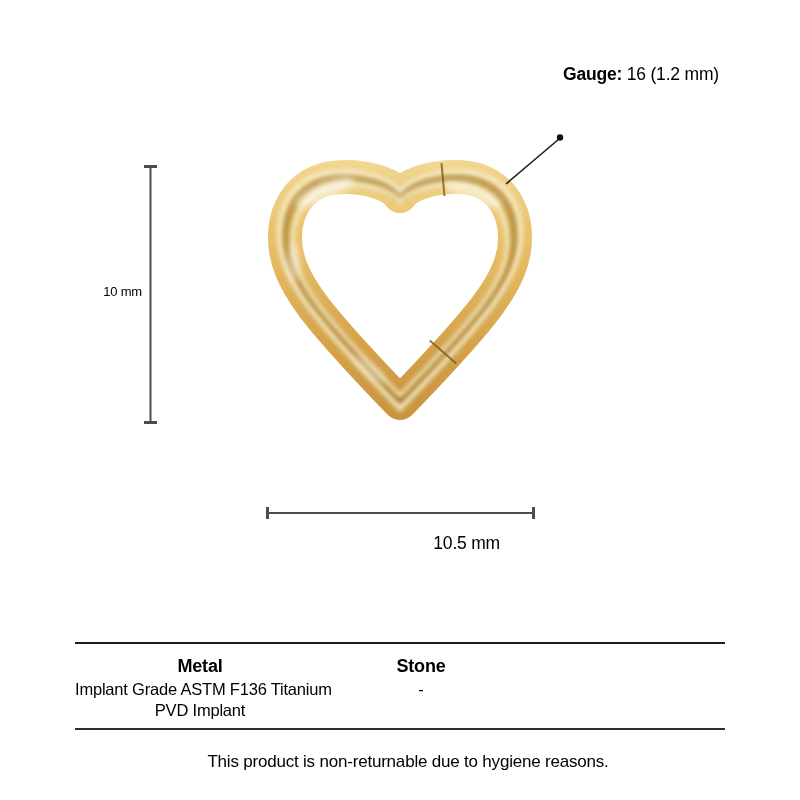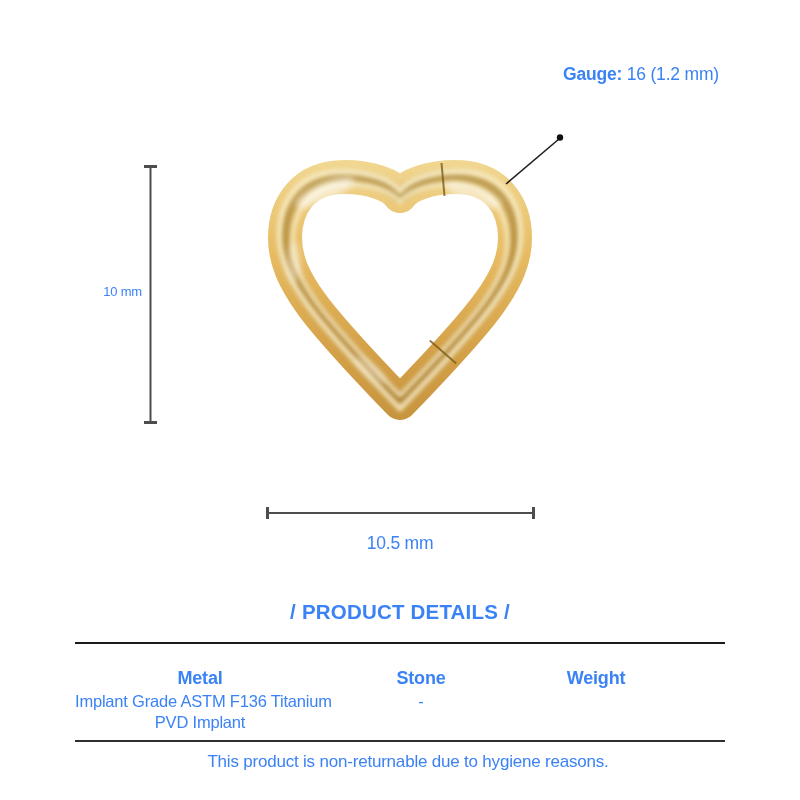--- a/index.html
+++ b/index.html
@@ -1,38 +1,38 @@
 <!DOCTYPE html>
 <html><head>
 <meta charset="utf-8">
 <style>
   html,body { margin:0; padding:0; background:#ffffff; }
   .canvas {
     position:relative; width:800px; height:800px; background:#ffffff;
-    font-family:"Liberation Sans", sans-serif; color:#3b82f6; overflow:hidden;
+    font-family:"Liberation Sans", sans-serif; color:#000000; overflow:hidden;
     letter-spacing:-0.2px;
   }
   .illustration { position:absolute; top:0; left:0; }
 
   .gauge-block { position:absolute; left:563px; top:61px; font-size:17.5px; line-height:26px; }
   .b { font-weight:bold; }
 
   .dim-v { position:absolute; left:36px; top:284px; width:106px; text-align:right; font-size:13px; }
-  .dim-h { position:absolute; left:300px; top:533px; width:200px; text-align:center; font-size:17.5px; }
+  .dim-h { position:absolute; left:300px; top:533px; width:200px; text-align:right; font-size:17.5px; }
 
   .heading {
     position:absolute; left:0; top:600px; width:800px; text-align:center;
     font-size:20.5px; font-weight:bold; letter-spacing:0.2px;
   }
 
   .spec-table {
-    position:absolute; left:75px; top:642px; width:650px; height:100px; box-sizing:border-box;
+    position:absolute; left:75px; top:642px; width:650px; height:88px; box-sizing:border-box;
     border-top:2px solid #1b1b1b; border-bottom:2px solid #2e2e2e;
     display:grid; grid-template-columns:250px 192px 158px;
-    padding-top:24px;
+    padding-top:12px;
   }
   .col { text-align:center; }
   .th { font-size:18px; font-weight:bold; line-height:20px; white-space:nowrap; }
   .td { font-size:16.5px; line-height:21px; margin-top:3px; white-space:nowrap; }
   .td + .td { margin-top:0; }
 
   .note { position:absolute; left:8px; top:752px; width:800px; text-align:center; font-size:17px; }
 </style>
 </head>
 <body>
@@ -87,32 +87,30 @@
     </g>
   </svg>
 
   <div class="gauge-block">
     <div><span class="b">Gauge:</span><span> 16 (1.2 mm)</span></div>
   </div>
 
   <div class="dim-v">10 mm</div>
   <div class="dim-h">10.5 mm</div>
 
-  <div class="heading">/ PRODUCT DETAILS /</div>
 
   <div class="spec-table">
     <div class="col">
       <div class="th">Metal</div>
       <div class="td">Implant Grade ASTM F136 Titanium</div>
       <div class="td">PVD Implant</div>
     </div>
     <div class="col">
       <div class="th">Stone</div>
       <div class="td">-</div>
     </div>
     <div class="col">
-      <div class="th">Weight</div>
     </div>
   </div>
 
   <div class="note">This product is non-returnable due to hygiene reasons.</div>
 
 </div>
 
 </body></html>

